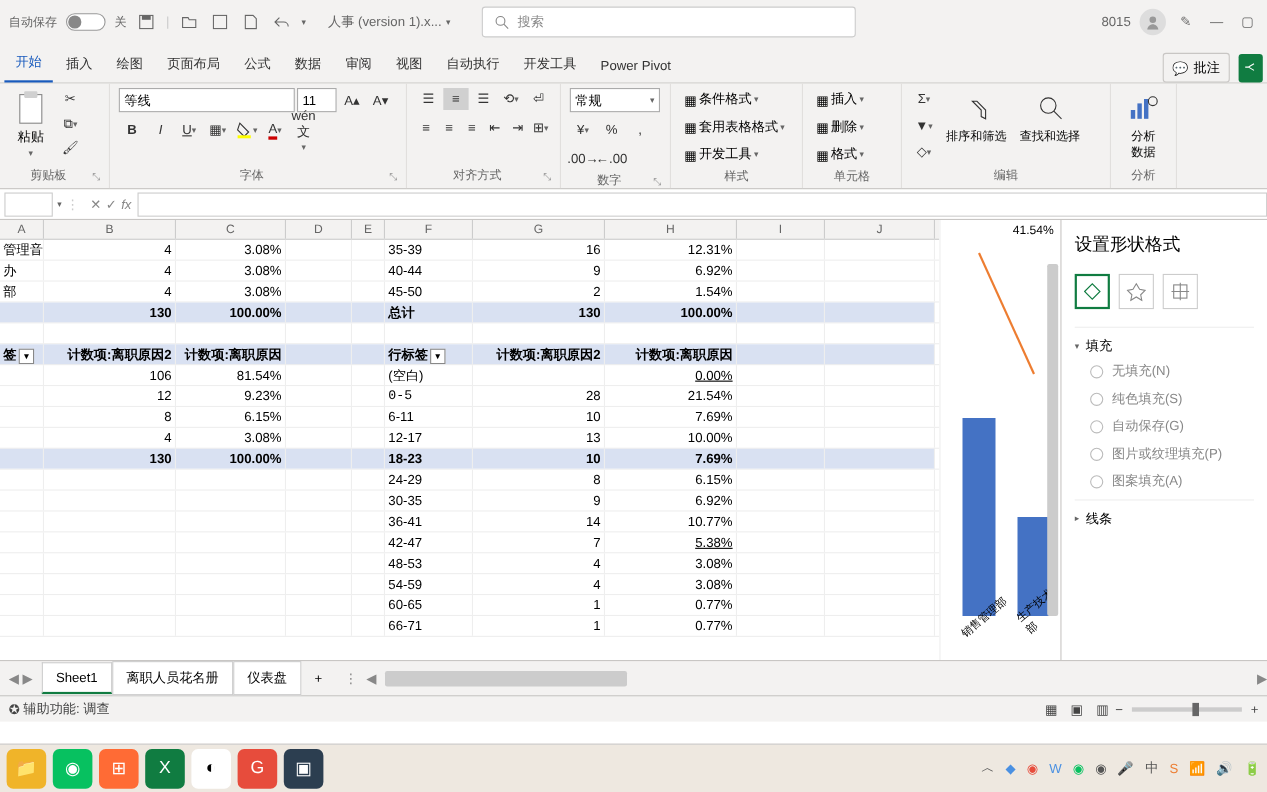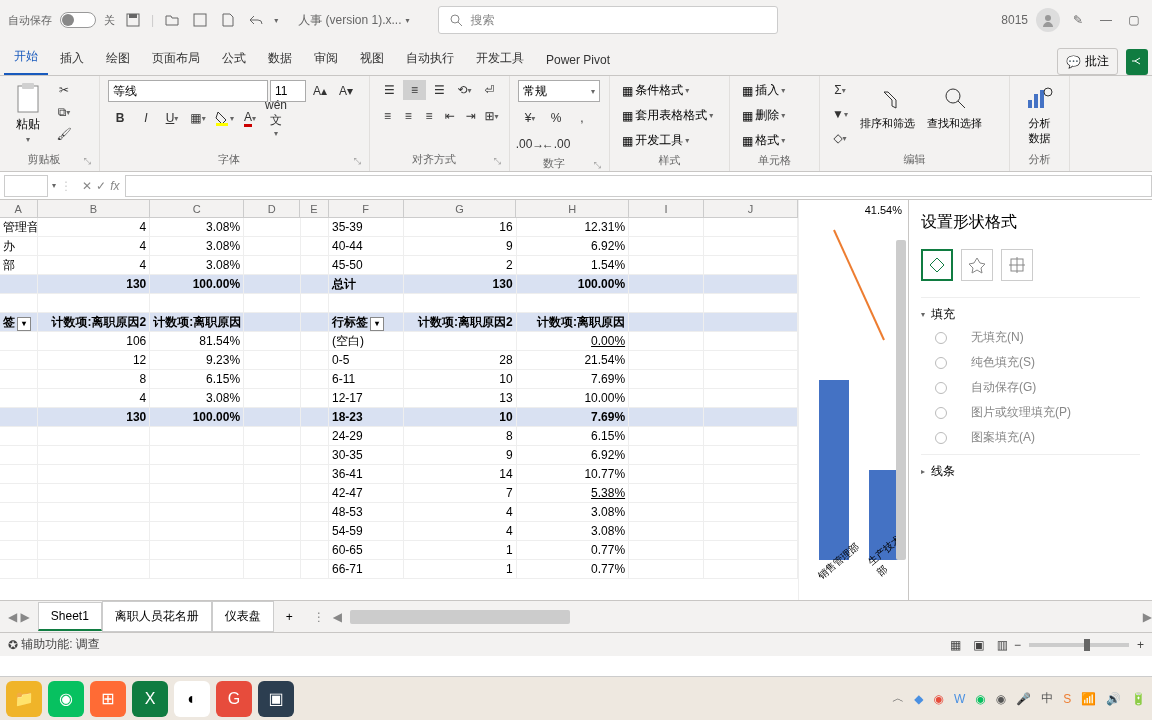--- a/index.html
+++ b/index.html
@@ -43,29 +43,29 @@
 .grid{flex:1;overflow:hidden;position:relative}
 .colheads{display:flex;height:18px;background:#f3f2f1;border-bottom:1px solid #ccc}
 .colheads .ch{border-right:1px solid #ccc;text-align:center;color:#666;font-size:11px;line-height:18px}
 .gridbody{display:flex;flex-direction:column}
 .gridrow{display:flex;height:19px;border-bottom:1px solid #eee}
 .cell{border-right:1px solid #eee;padding:0 3px;font-size:12px;line-height:19px;white-space:nowrap;overflow:hidden}
 .cell.r{text-align:right}
 .cell.b{font-weight:bold}
 .cell.hl{background:#d9e1f2}
 .chartarea{width:110px;position:relative;border-left:1px solid #eee}
-.panel{width:244px;border-left:1px solid #c8c6c4;padding:12px;background:#fff}
+.panel{width:188px;border-left:1px solid #c8c6c4;padding:12px;background:#fff}
 .panel h3{font-size:16px;font-weight:500;margin-bottom:16px}
 .panel .picons{display:flex;gap:8px;margin-bottom:16px}
 .panel .picon{width:32px;height:32px;border:1px solid #ccc;display:flex;align-items:center;justify-content:center;cursor:pointer}
 .panel .picon.active{border:2px solid #107c41}
 .panel .section{padding:8px 0;border-top:1px solid #eee}
 .panel .sechead{display:flex;align-items:center;gap:6px;cursor:pointer;font-weight:500}
 .panel .radios{padding:6px 0 0 14px;display:flex;flex-direction:column;gap:8px;color:#888}
-.panel .radio{display:flex;align-items:center;gap:24px}
+.panel .radio{display:flex;align-items:center;gap:8px}
 .panel .radiocircle{width:12px;height:12px;border:1px solid #bbb;border-radius:50%}
 .sheettabs{height:32px;border-top:1px solid #c8c6c4;display:flex;align-items:center;background:#f3f2f1}
 .sheettabs .arrows{padding:0 8px;color:#888}
 .sheettabs .stab{padding:6px 12px;border:1px solid #ccc;background:#fff;cursor:pointer}
 .sheettabs .stab.active{border-bottom:2px solid #107c41;font-weight:500}
 .sheettabs .hscroll{flex:1;height:18px;display:flex;align-items:center;padding:0 8px}
 .sheettabs .hscrollbar{flex:0 0 220px;height:14px;background:#ccc;border-radius:2px}
 .statusbar{height:24px;background:#f3f2f1;display:flex;align-items:center;padding:0 8px;border-top:1px solid #c8c6c4;font-size:11px;color:#444}
 .statusbar .zoomslider{width:100px;height:4px;background:#ccc;margin:0 8px;position:relative}
 .statusbar .zoomknob{position:absolute;left:55px;top:-4px;width:6px;height:12px;background:#666}
@@ -450,21 +450,21 @@
           <div class="cell r" style="width: 120px; text-decoration: underline;">0.00%</div>
           <div class="cell" style="width: 80px;"></div>
           <div class="cell" style="width: 100px;"></div>
         </div>
         <div class="gridrow">
           <div class="cell" style="width: 40px;"></div>
           <div class="cell r" style="width: 120px;">12</div>
           <div class="cell r" style="width: 100px;">9.23%</div>
           <div class="cell" style="width: 60px;"></div>
           <div class="cell" style="width: 30px;"></div>
-          <div class="cell" style="width: 80px;">0-5</div>
+          <div class="cell" style="width: 80px; font-family: Liberation Mono, monospace;">0-5</div>
           <div class="cell r" style="width: 120px;">28</div>
           <div class="cell r" style="width: 120px;">21.54%</div>
           <div class="cell" style="width: 80px;"></div>
           <div class="cell" style="width: 100px;"></div>
         </div>
         <div class="gridrow">
           <div class="cell" style="width: 40px;"></div>
           <div class="cell r" style="width: 120px;">8</div>
           <div class="cell r" style="width: 100px;">6.15%</div>
           <div class="cell" style="width: 60px;"></div>

